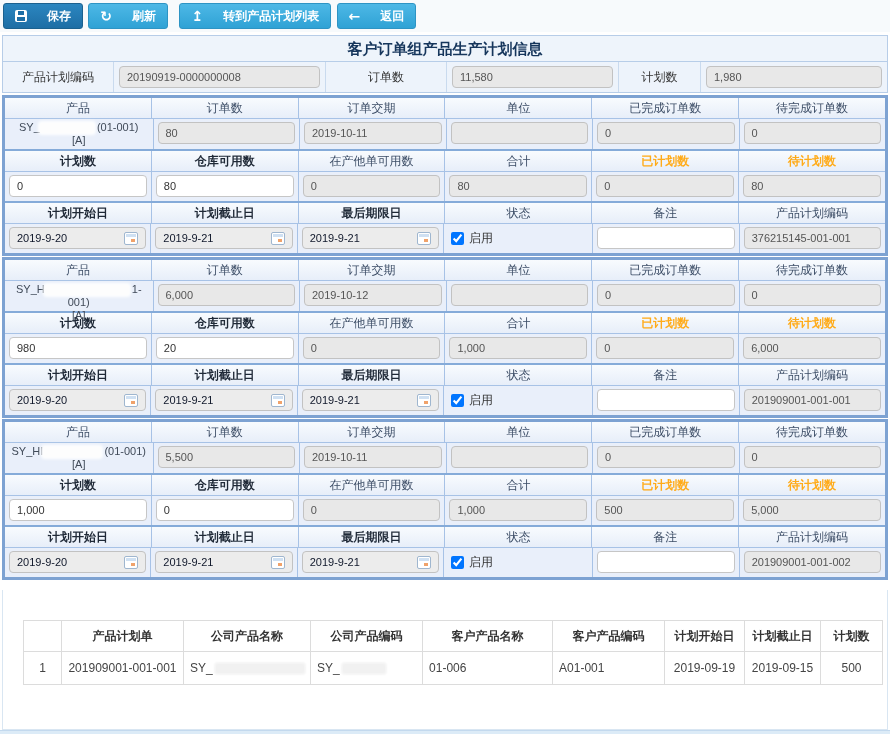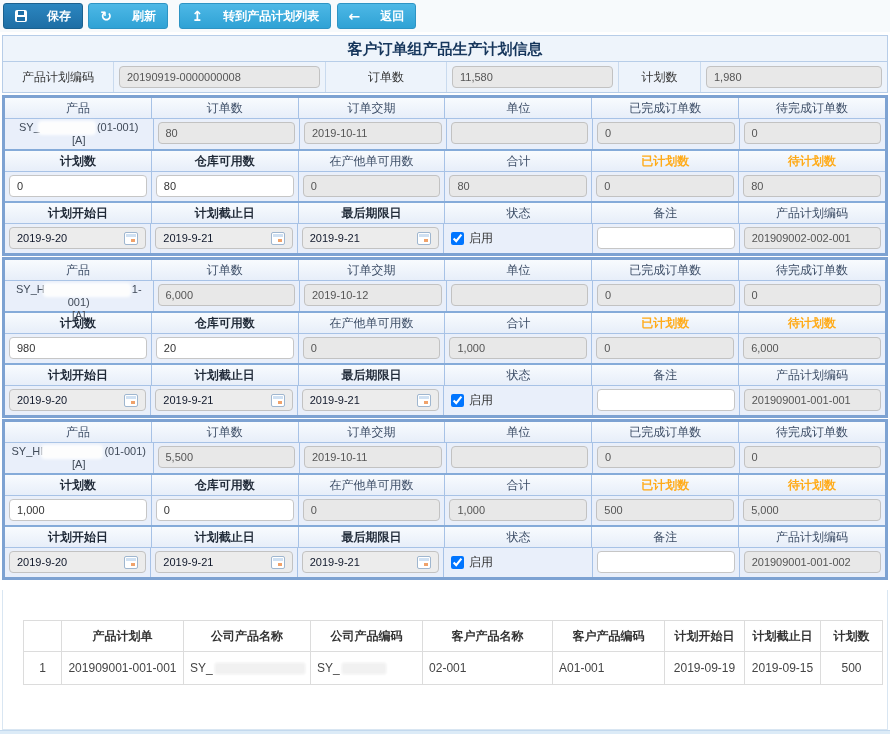--- a/index.html
+++ b/index.html
@@ -217,21 +217,21 @@
         </div>
       </div>
       <div class="cell statuscell">
         <input type="checkbox" checked="checked" style="">
         <span>启用</span>
       </div>
       <div class="cell">
             <input class="ed" value="" style="">
           </div>
       <div class="cell">
-            <div class="ro">201909002-002-001</div>
+            <div class="ro">376215145-001-001</div>
           </div>
     </div>
   </div>
 
   <div class="block">
     <div class="brow hdr">
       <div class="cell">产品</div>
       <div class="cell">订单数</div>
       <div class="cell">订单交期</div>
       <div class="cell">单位</div>
@@ -460,21 +460,21 @@
             <td>1</td>
             <td>201909001-001-001</td>
             <td class="l">
               <span>SY_</span>
               <span class="gblur"></span>
             </td>
             <td class="l">
               <span>SY_</span>
               <span class="gblur short"></span>
             </td>
-            <td class="l">02-001</td>
+            <td class="l">01-006</td>
             <td class="l">A01-001</td>
             <td>2019-09-19</td>
             <td>2019-09-15</td>
             <td>500</td>
           </tr>
         </tbody>
       </table>
     </div>
   </div>
 

